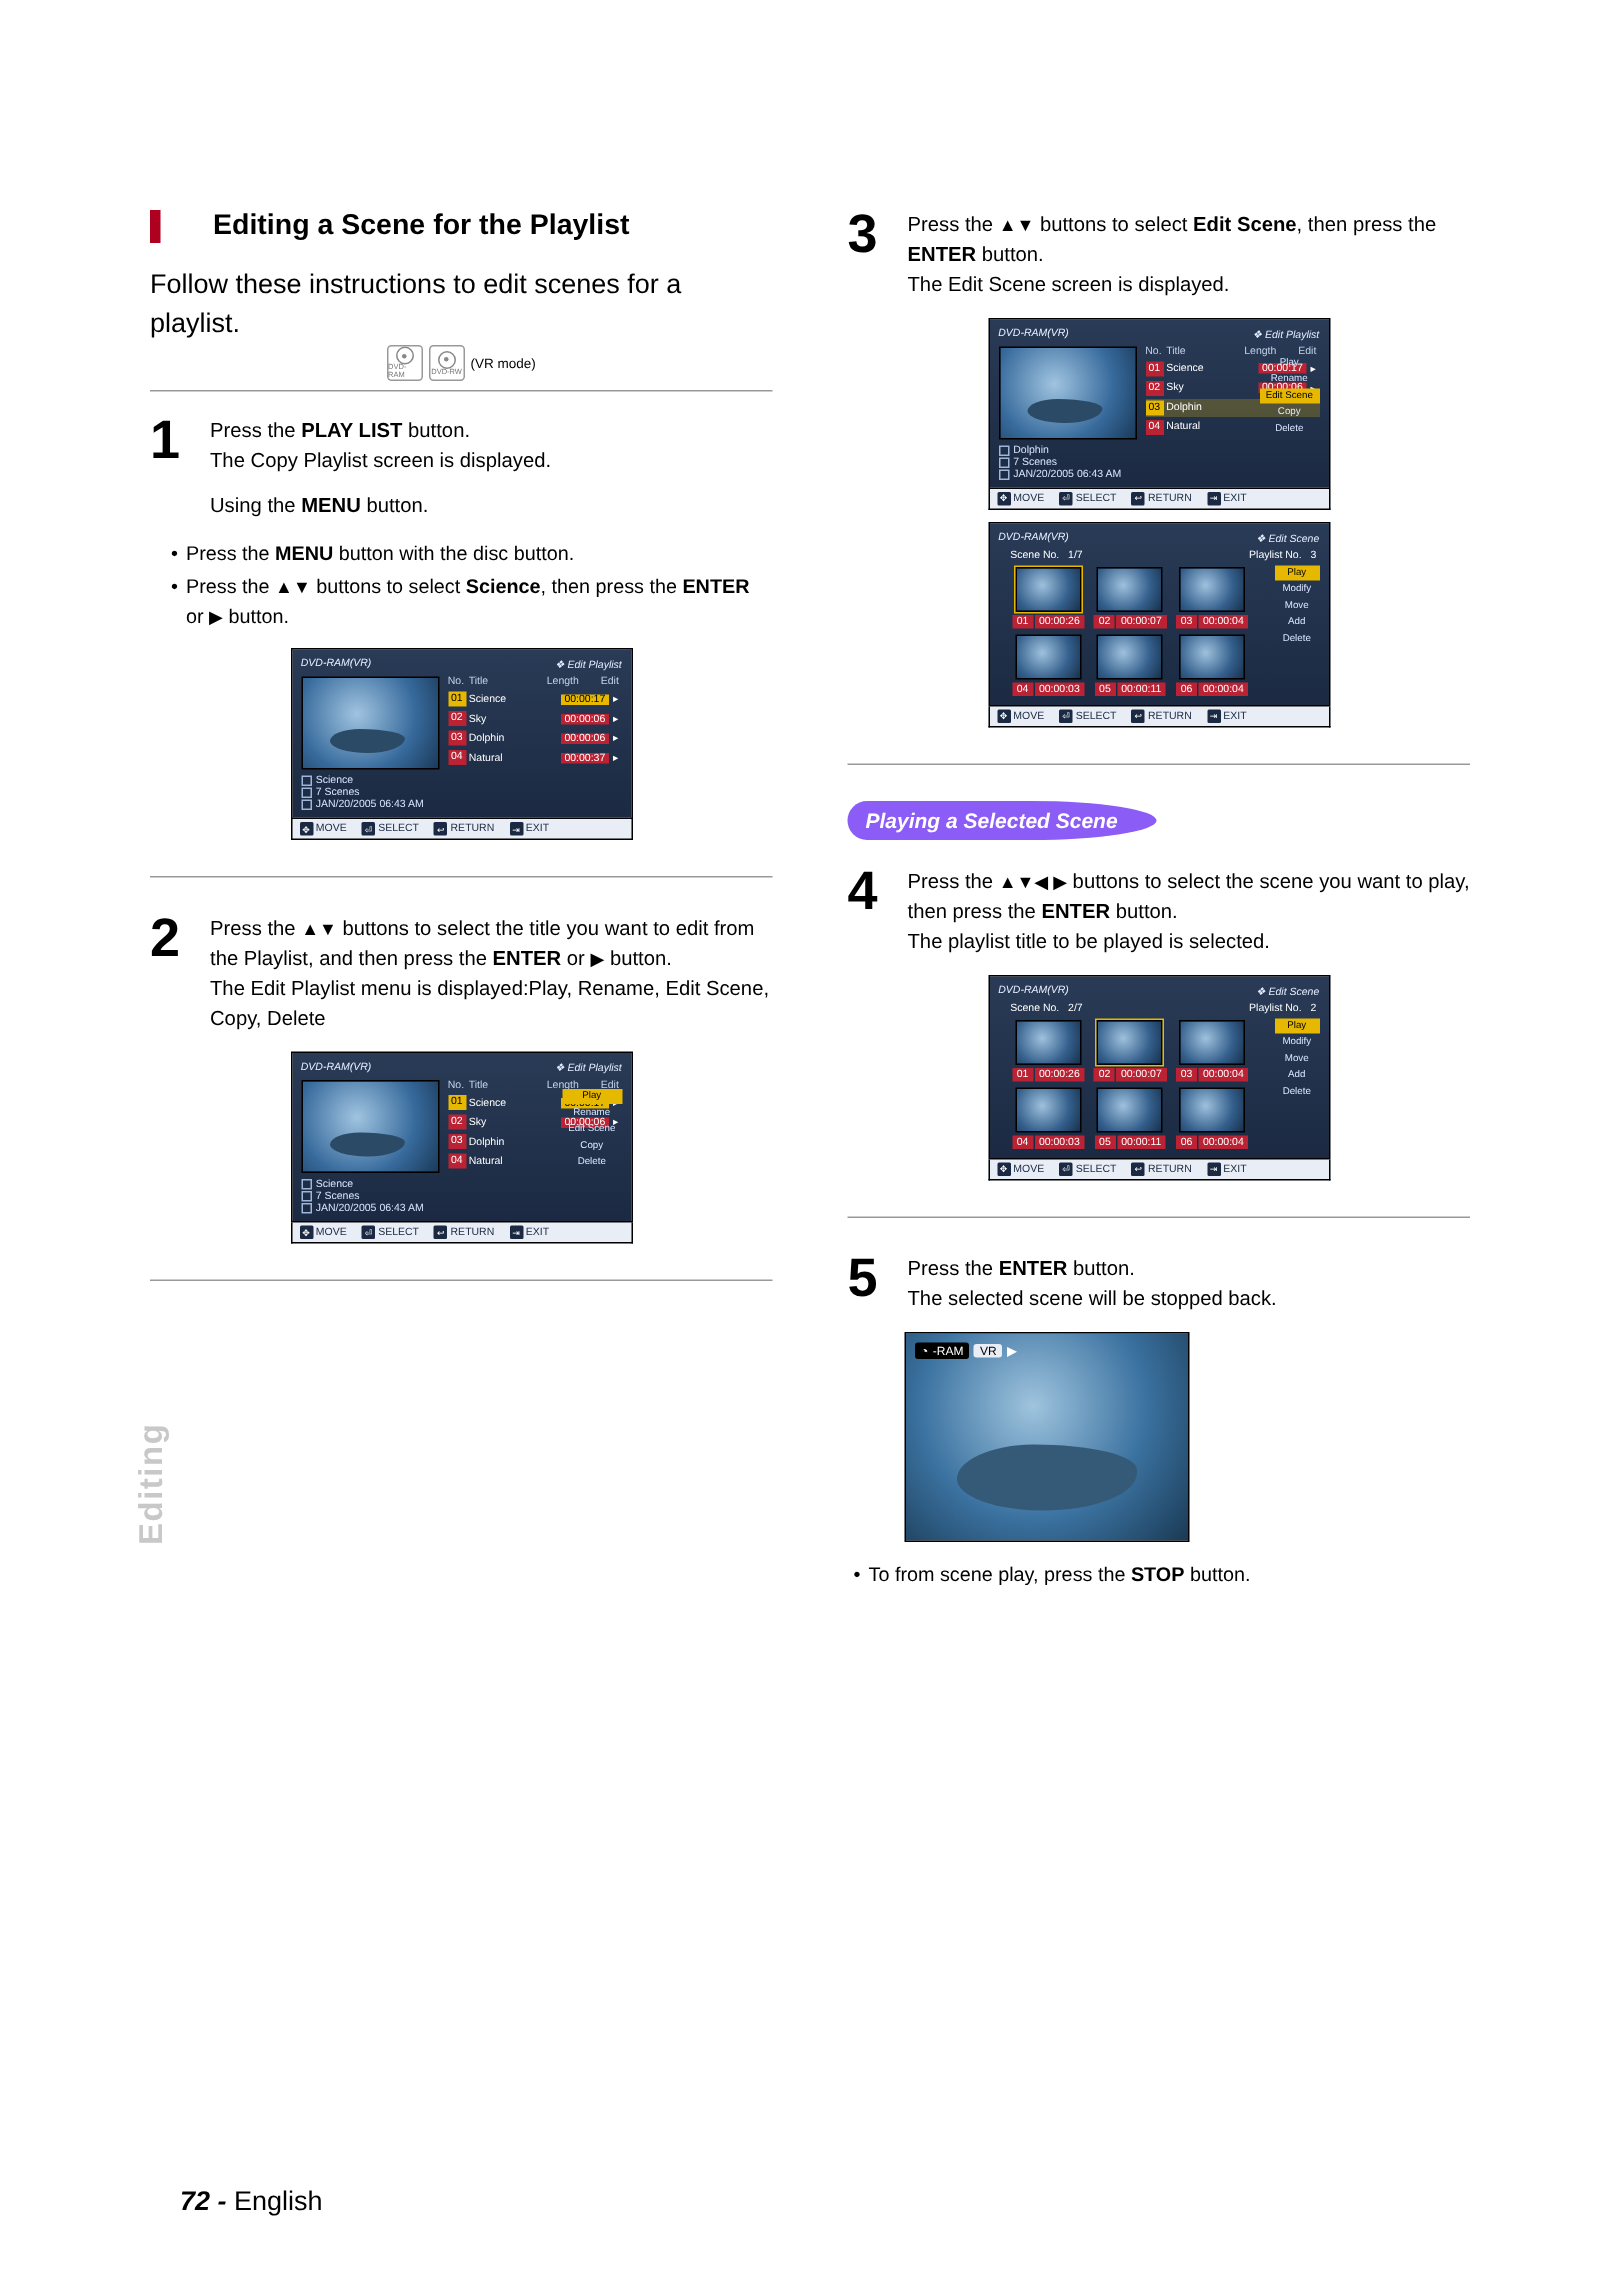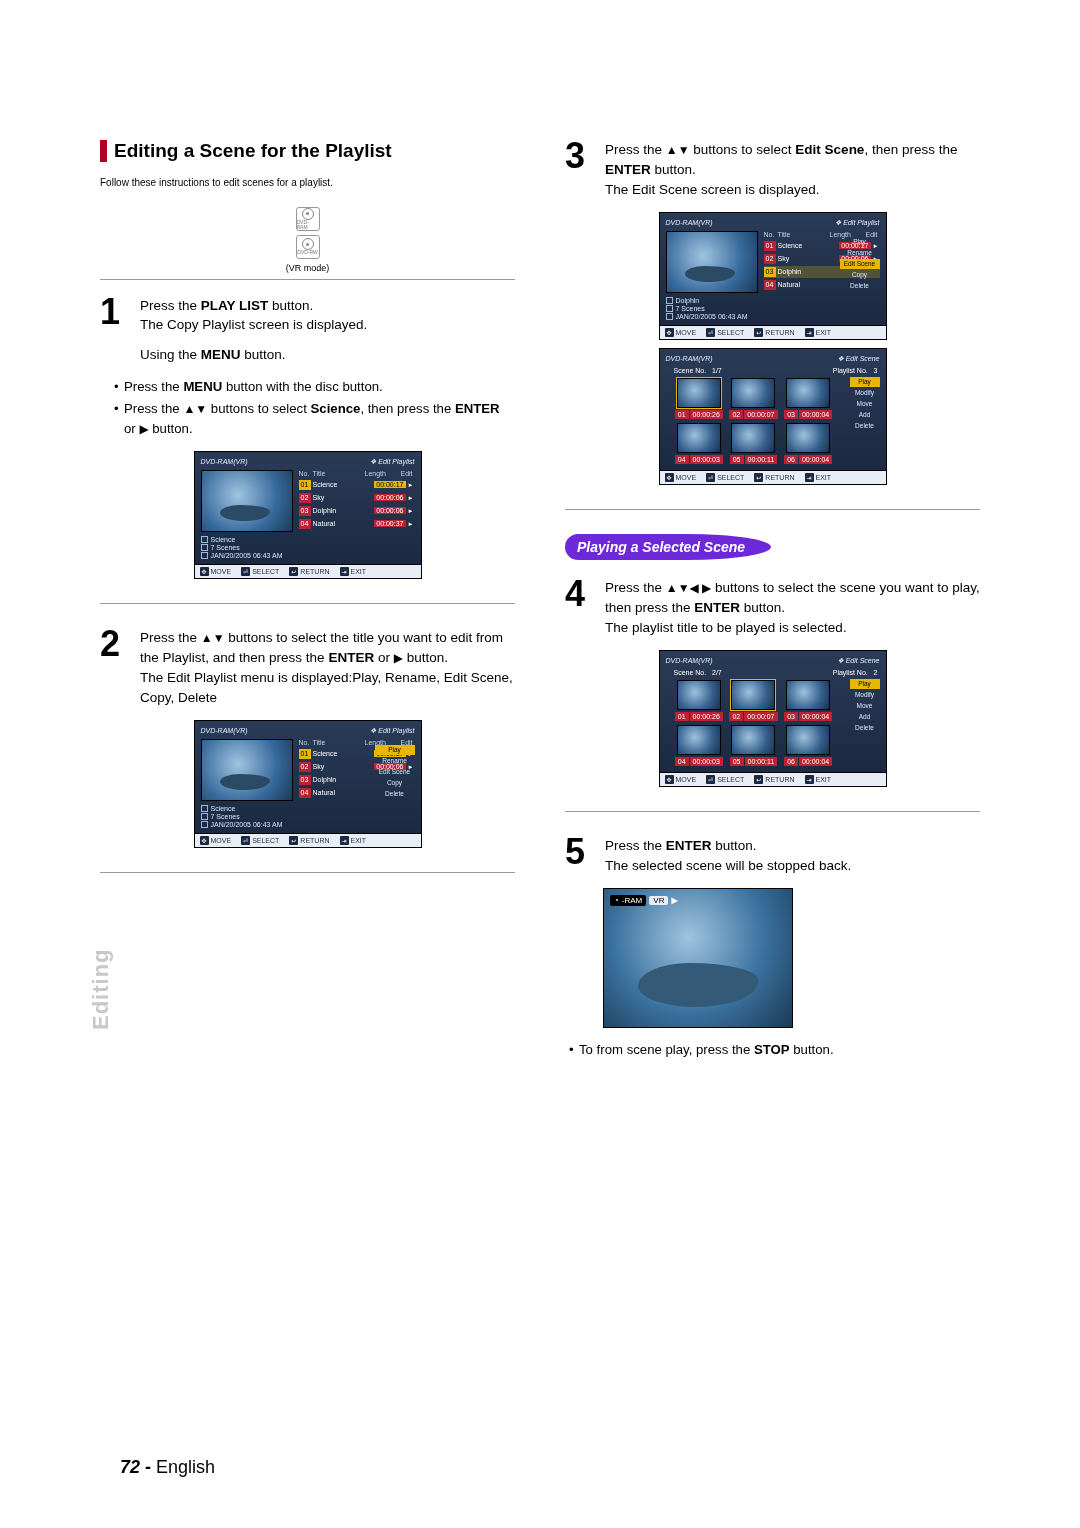--- a/index.html
+++ b/index.html
@@ -1,25 +1,25 @@
 <!DOCTYPE html>
 <html><head>
 <meta charset="utf-8">
 <style>
   * { margin: 0; padding: 0; box-sizing: border-box; }
   body { font-family: Arial, Helvetica, sans-serif; background: #fff; width: 1080px; height: 1528px; position: relative; color: #000; }
   .page { display: flex; padding: 140px 100px 40px 100px; gap: 50px; }
   .col { flex: 1; }
   .tab { position: absolute; left: 80px; top: 870px; width: 26px; height: 180px; }
   .tab-text { transform: rotate(-90deg); transform-origin: left top; position: absolute; left: 8px; top: 160px; font-weight: bold; color: #c8c8c8; font-size: 22px; letter-spacing: 1px; }
-  .heading { display: flex; align-items: center; margin-bottom: 14px; }
+  .heading { display: flex; align-items: center; margin-bottom: 14px; gap: 28px; }
   .heading .bar { width: 7px; height: 22px; background: #b00020; margin-right: 7px; }
   .heading h2 { font-size: 19px; font-weight: bold; }
-  .intro { font-size: 10px; line-height: 1.45; margin-bottom: 16px; }
-  .disc-row { display: flex; justify-content: center; align-items: center; gap: 4px; font-size: 9px; margin-bottom: 0; flex-direction: column; }
+  .intro { font-size: 18px; line-height: 1.45; margin-bottom: 2px; }
+  .disc-row { display: flex; justify-content: center; align-items: center; gap: 4px; font-size: 9px; margin-bottom: 0; }
   .disc-icon { width: 24px; height: 24px; border: 1px solid #999; border-radius: 3px; display: flex; flex-direction: column; align-items: center; justify-content: center; font-size: 5px; color: #777; line-height: 1; }
   .disc-icon .circ { width: 12px; height: 12px; border: 1px solid #888; border-radius: 50%; display: flex; align-items: center; justify-content: center; }
   .disc-icon .circ::after { content: ""; width: 3px; height: 3px; background: #888; border-radius: 50%; }
   .hr-top { height: 1px; background: #999; margin: 6px 0 16px; }
   .hr-sec { height: 1px; background: #999; margin: 24px 0; }
   .step { display: flex; gap: 8px; margin-bottom: 12px; }
   .step-num { font-size: 36px; font-weight: bold; line-height: 0.9; width: 32px; }
   .step-body { flex: 1; font-size: 13.5px; line-height: 1.48; }
   .bullets { margin: 10px 0 12px 14px; font-size: 13.2px; line-height: 1.5; }
   .bullets li { list-style: none; position: relative; padding-left: 10px; margin-bottom: 2px; }
@@ -64,21 +64,21 @@
   .osd.scene .grid { display: grid; grid-template-columns: repeat(3, 1fr); gap: 4px; padding: 0 46px 2px 8px; }
   .osd.scene .cell { display: flex; flex-direction: column; align-items: center; gap: 2px; }
   .osd.scene .cell .th { width: 44px; height: 30px; background: radial-gradient(circle at 40% 40%, #9ec1dd 0, #345f8c 60%, #18314d 100%); border: 1px solid #000; }
   .osd.scene .cell.sel .th { outline: 1px solid #e6b800; }
   .osd.scene .cell .lb { display: flex; gap: 1px; }
   .osd.scene .cell .lb span { background: #b23; padding: 0 3px; height: 9px; line-height: 9px; }
   .osd.scene .side-menu { top: 28px; }
   .osd.scene .side-menu .mi { width: 30px; }
 
   .subsection { display: flex; align-items: center; margin: 10px 0 18px; }
-  .subsection .pill { background: #6d28d9; color: #fff; border-radius: 14px 90px 90px 14px / 14px 14px 14px 14px; padding: 5px 26px 5px 12px; font-style: italic; font-size: 14px; font-weight: bold; }
+  .subsection .pill { background: #8b5cf6; color: #fff; border-radius: 14px 90px 90px 14px / 14px 14px 14px 14px; padding: 5px 26px 5px 12px; font-style: italic; font-size: 14px; font-weight: bold; }
 
   
   .playpic { width: 190px; height: 140px; margin: 6px 0 12px 38px; border: 1px solid #000; position: relative; background: radial-gradient(circle at 45% 35%, #9fc4de 0, #3b72a0 55%, #1a3a55 100%); }
   .playpic::after { content: ""; position: absolute; left: 18%; bottom: 20px; width: 120px; height: 44px; background: #355a77; border-radius: 45% 60% 55% 50% / 55% 40% 60% 50%; }
   .playpic .tag { position: absolute; top: 6px; left: 6px; display: flex; gap: 3px; align-items: center; font-size: 8px; color: #fff; }
   .playpic .tag .blk { background: #000; padding: 1px 4px; border-radius: 2px; display: inline-flex; align-items: center; gap: 3px; }
   .playpic .tag .wt { background: #e9edf5; color: #000; padding: 0 4px; border-radius: 2px; }
   .playpic .tag .pl { color: #fff; font-weight: bold; }
 
   .footer { position: absolute; left: 120px; bottom: 50px; font-size: 18px; text-align: right; }

